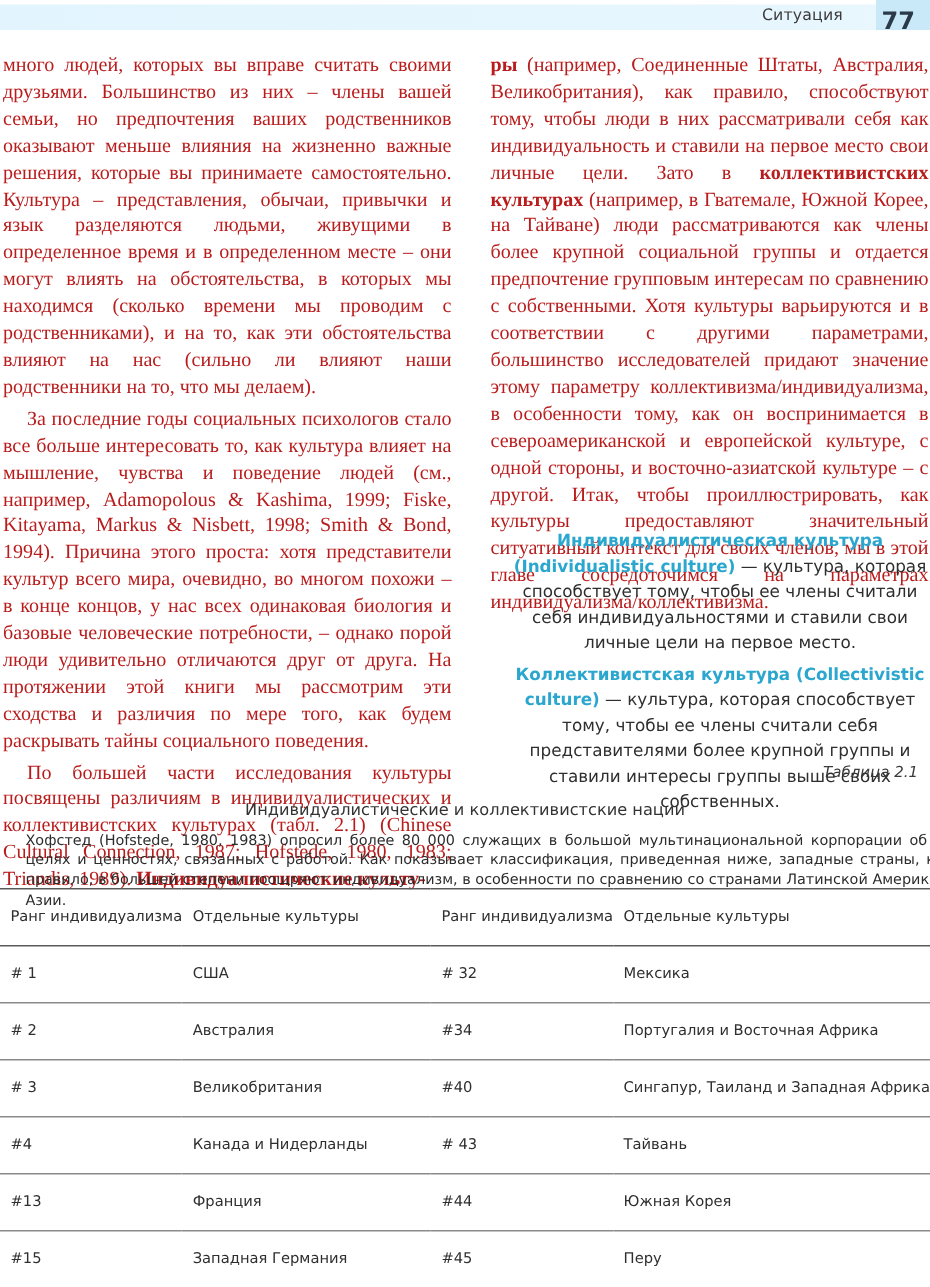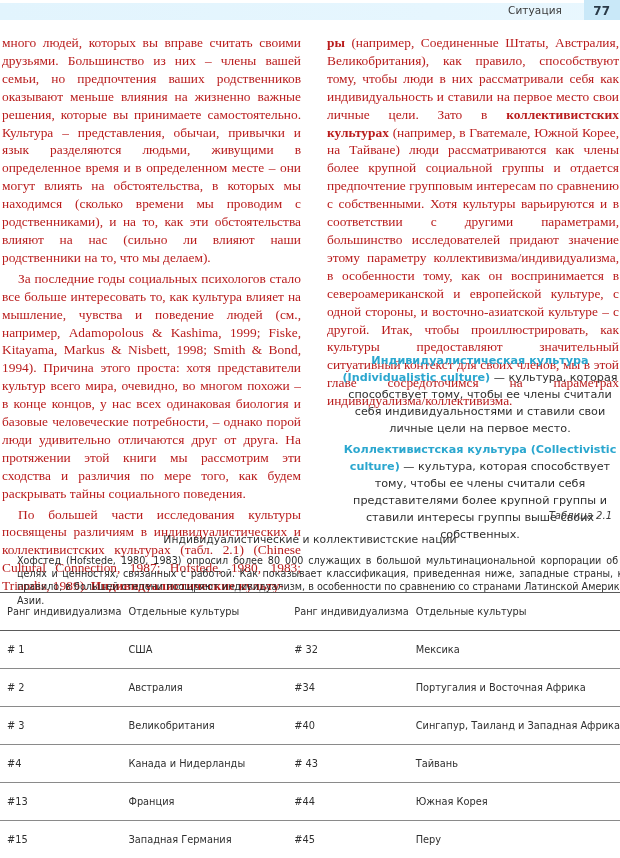--- a/index.html
+++ b/index.html
@@ -14,21 +14,21 @@
       position: absolute; right: 58px; top: 4px;
       font-family: "DejaVu Sans", sans-serif; font-size: 10.5px; color: #3a3a3a;
       letter-spacing: 0.1px;
     }
     .page-number-box {
       position: absolute; right: 0; top: 0; width: 36px; height: 20px;
       background: #c9e8f8;
     }
     .page-number {
       position: absolute; right: 10px; top: 4px;
-      font-family: "DejaVu Sans", sans-serif; font-weight: bold; font-size: 12px; color: #2a3a48;
+      font-family: "DejaVu Sans", sans-serif; font-weight: bold; font-size: 16px; color: #2a3a48;
     }
 
     .col {
       position: absolute; top: 34px;
       font-family: "Liberation Serif", "DejaVu Serif", serif;
       font-size: 13.4px; line-height: 17.9px; color: #b91c1c;
       text-align: justify;
     }
     .col-left { left: 2px; width: 299px; }
     .col-right { left: 327px; width: 292px; }

